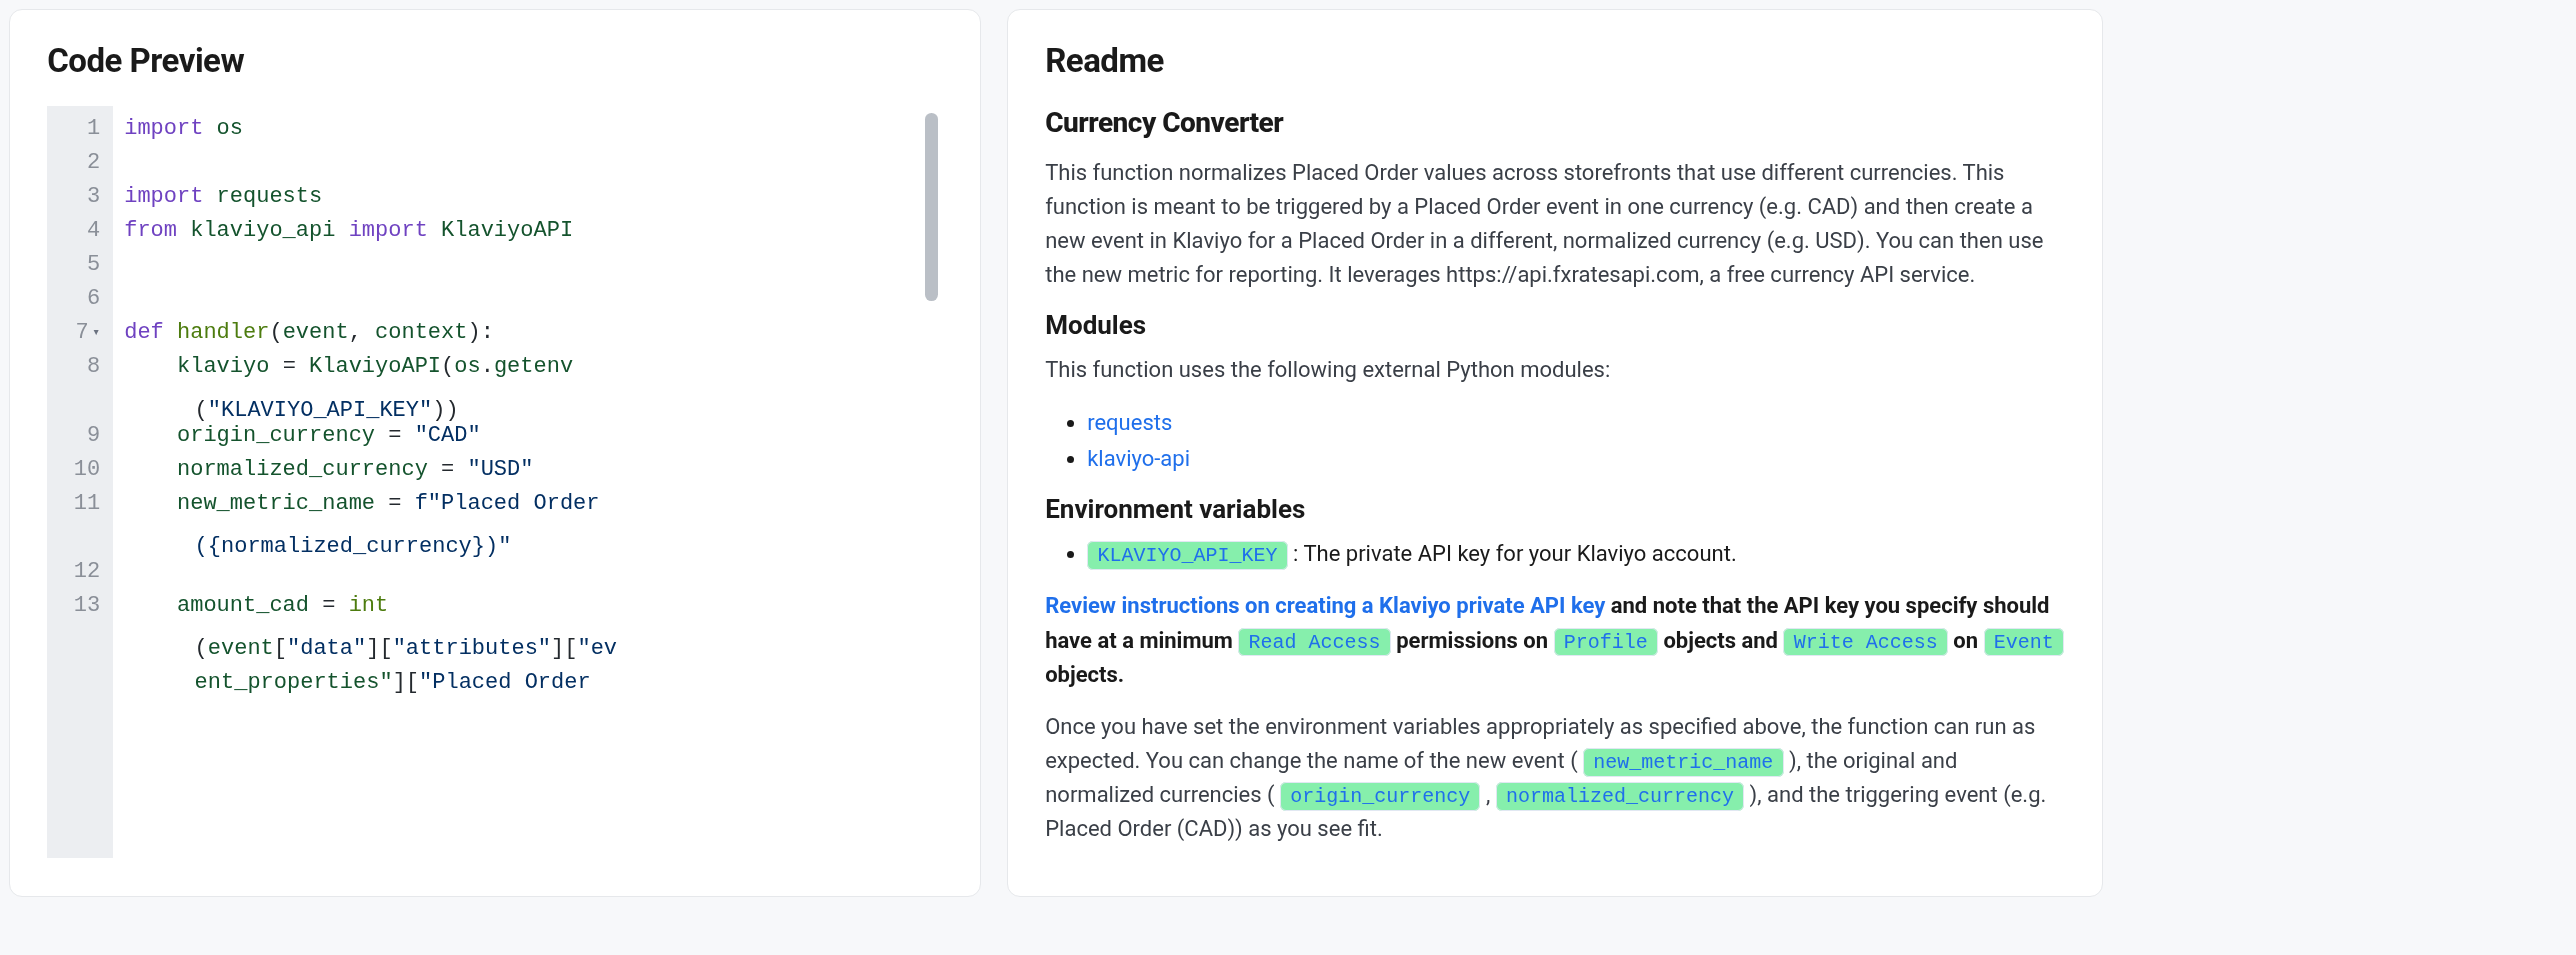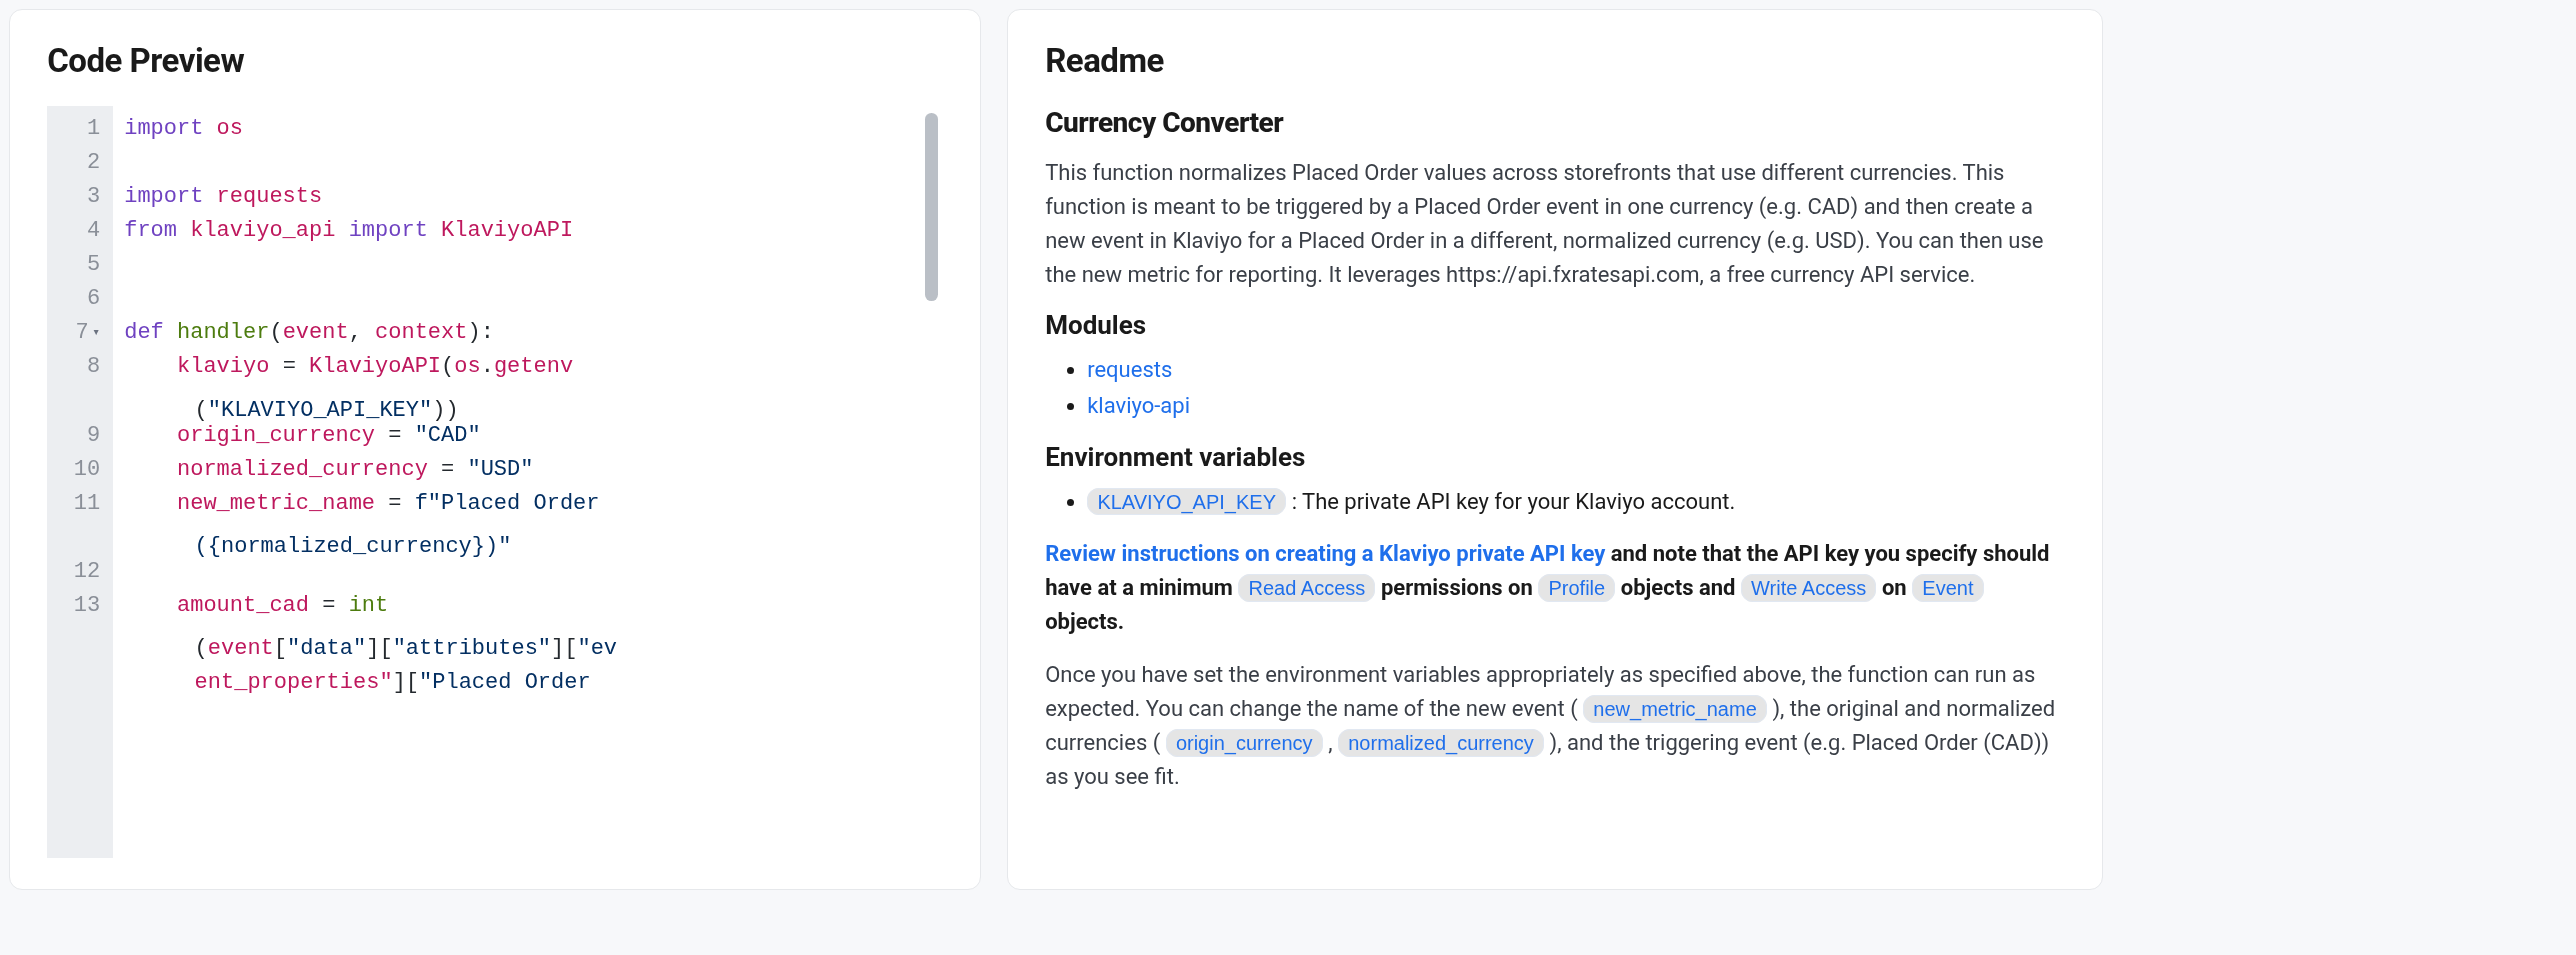--- a/index.html
+++ b/index.html
@@ -66,21 +66,21 @@
   }
   .codecol {
     padding: 5.5px 0 5.5px 11px;
     white-space: pre;
     flex: 1;
     overflow: hidden;
   }
   .codeline { height: 1.55em; display: block; white-space: pre; }
   .codeline.wrap { padding-left: 3.2em; }
   .kw { color: #6f42c1; } 
-  .id { color: #be185d; }
+  .id { color: #14532d; }
   .fn { color: #4d7c0f; }
   .str { color: #032f62; }
   .op { color: #24292e; }
   .par { color: #24292e; }
   .scrollbar {
     position: absolute;
     right: 5.5px;
     top: 7.3px;
     width: 13px;
     height: 188px;
@@ -107,25 +107,25 @@
   }
   .readme ul {
     font-size: 22px;
     line-height: 1.55;
     margin: 0 0 18.3px 0;
     padding-left: 42px;
   }
   .readme ul li { margin: 1.8px 0; }
   .readme a, .link { color: #1f6feb; text-decoration: none; }
   .codechip {
-    font-family: Liberation Sans, sans-serif;
-    background: #e5e5e5;
+    font-family: Liberation Mono, monospace;
+    background: #86efac;
     color: #1f6feb;
     padding: 1.8px 9.2px;
-    border-radius: 12px;
+    border-radius: 6px;
     font-size: 20px;
     border: 0.9px solid #e1e8f2;
   }
   .bold { font-weight: 700; color: #1a1a1a; }
 </style>
 </head>
 <body>
 
 <div class="wrap">
 
@@ -156,20 +156,21 @@
     </div>
   </div>
 
   <div class="card right readme">
     <h1 class="card-title">Readme</h1>
 
     <h2 class="page-h2">Currency Converter</h2>
     <p>This function normalizes Placed Order values across storefronts that use different currencies. This function is meant to be triggered by a Placed Order event in one currency (e.g. CAD) and then create a new event in Klaviyo for a Placed Order in a different, normalized currency (e.g. USD). You can then use the new metric for reporting. It leverages https://api.fxratesapi.com, a free currency API service.</p>
 
     <h3 class="sec">Modules</h3>
+    <p>This function uses the following external Python modules:</p>
     <ul>
       <li><a href="#" class="link">requests</a></li>
       <li><a href="#" class="link">klaviyo-api</a></li>
     </ul>
 
     <h3 class="sec">Environment variables</h3>
     <ul>
       <li>
         <span class="codechip">KLAVIYO_API_KEY</span><span> : The private API key for your Klaviyo account.</span>
       </li>

